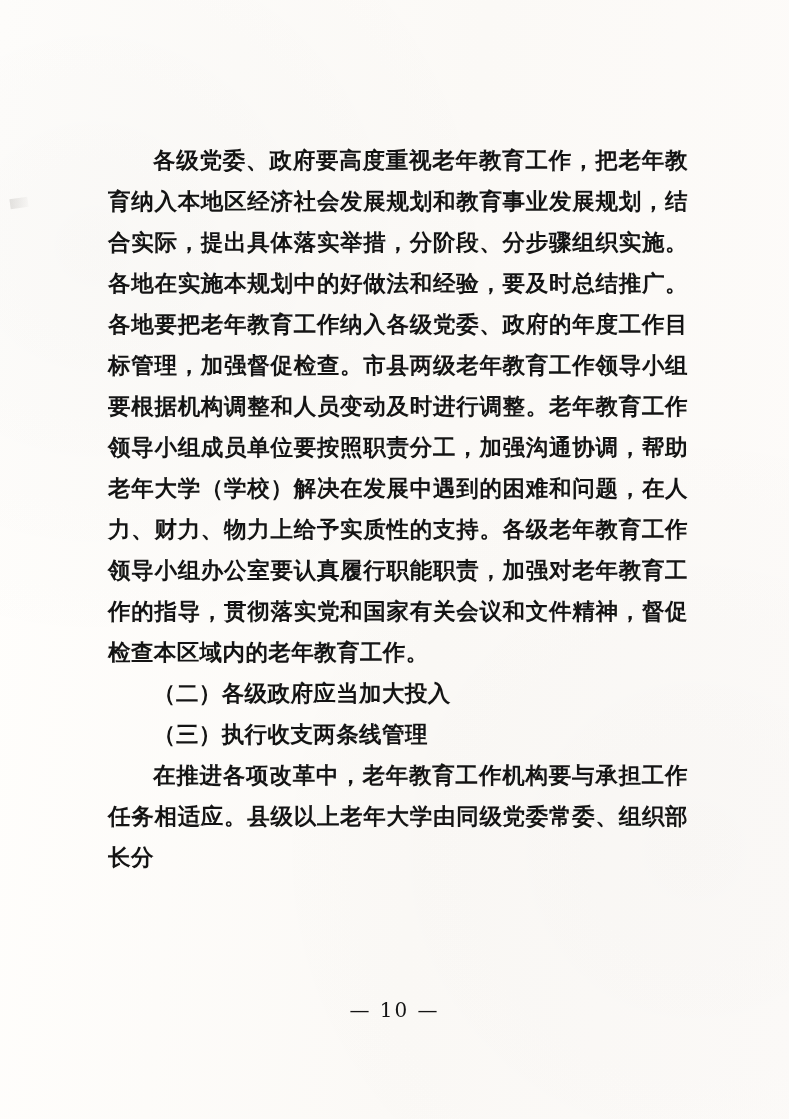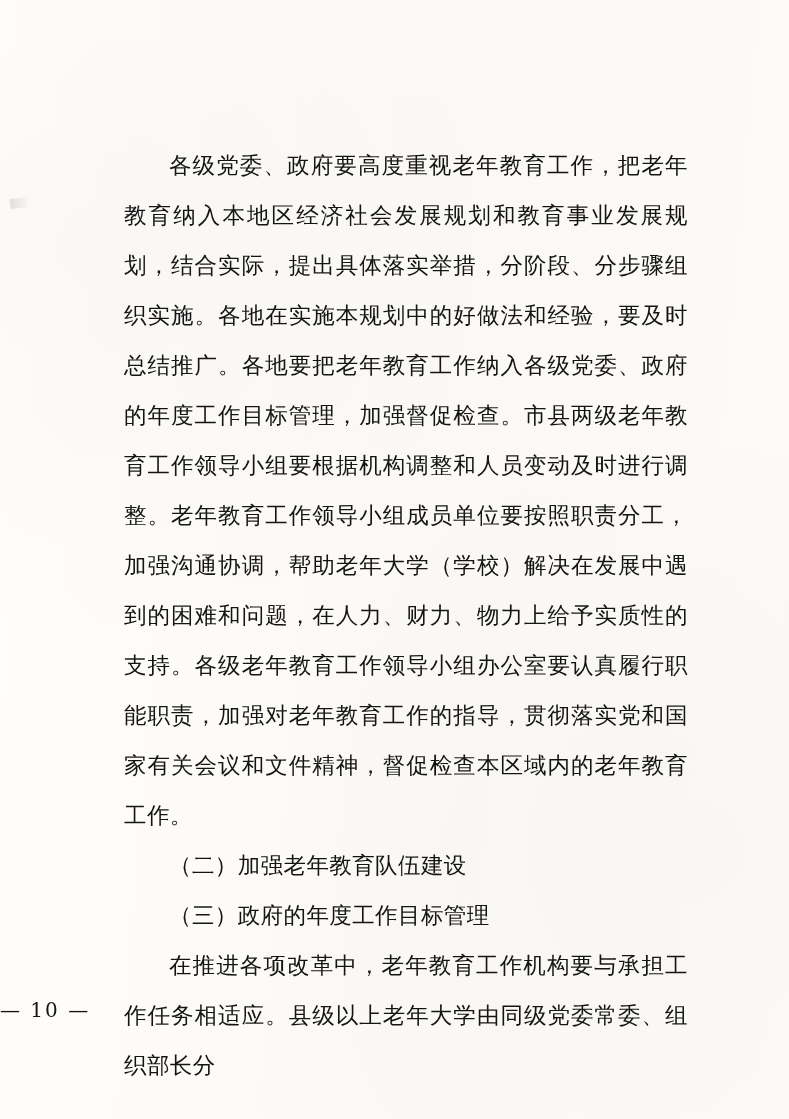--- a/index.html
+++ b/index.html
@@ -34,53 +34,53 @@
     transform: rotate(-8deg);
     opacity: .55;
   }
   .content {
     position: absolute;
     left: 108px;
     top: 140px;
     width: 580px;
   }
   p.para {
-    margin: 0 0 0 16px;
+    margin: 0 0 0 0;
     font-size: 22.5px;
-    line-height: 50px;
+    line-height: 41px;
     color: #141414;
     text-align: justify;
     text-justify: inter-ideograph;
     letter-spacing: 0.4px;
     text-indent: 45px;
-    font-weight: 400;
+    font-weight: 700;
     -webkit-font-smoothing: antialiased;
   }
   p.para + p.para {
     margin-top: 0;
   }
   .footer {
     position: absolute;
     left: 0;
     right: 0;
     top: 998px;
-    text-align: left;
+    text-align: center;
     font-size: 20px;
     color: #141414;
     letter-spacing: 2px;
     font-family: "DejaVu Serif", "Liberation Serif", serif;
   }
 </style>
 </head>
 <body>
 
 <div class="page">
   <div class="scan-mark"></div>
 
   <div class="content">
     <p class="para">各级党委、政府要高度重视老年教育工作，把老年教育纳入本地区经济社会发展规划和教育事业发展规划，结合实际，提出具体落实举措，分阶段、分步骤组织实施。各地在实施本规划中的好做法和经验，要及时总结推广。各地要把老年教育工作纳入各级党委、政府的年度工作目标管理，加强督促检查。市县两级老年教育工作领导小组要根据机构调整和人员变动及时进行调整。老年教育工作领导小组成员单位要按照职责分工，加强沟通协调，帮助老年大学（学校）解决在发展中遇到的困难和问题，在人力、财力、物力上给予实质性的支持。各级老年教育工作领导小组办公室要认真履行职能职责，加强对老年教育工作的指导，贯彻落实党和国家有关会议和文件精神，督促检查本区域内的老年教育工作。</p>
-    <p class="para">（二）加强老年教育队伍建设</p>
-    <p class="para">（三）政府的年度工作目标管理</p>
+    <p class="para">（二）各级政府应当加大投入</p>
+    <p class="para">（三）执行收支两条线管理</p>
     <p class="para">在推进各项改革中，老年教育工作机构要与承担工作任务相适应。县级以上老年大学由同级党委常委、组织部长分</p>
   </div>
 
   <div class="footer">— 10 —</div>
 </div>
 
 </body></html>

